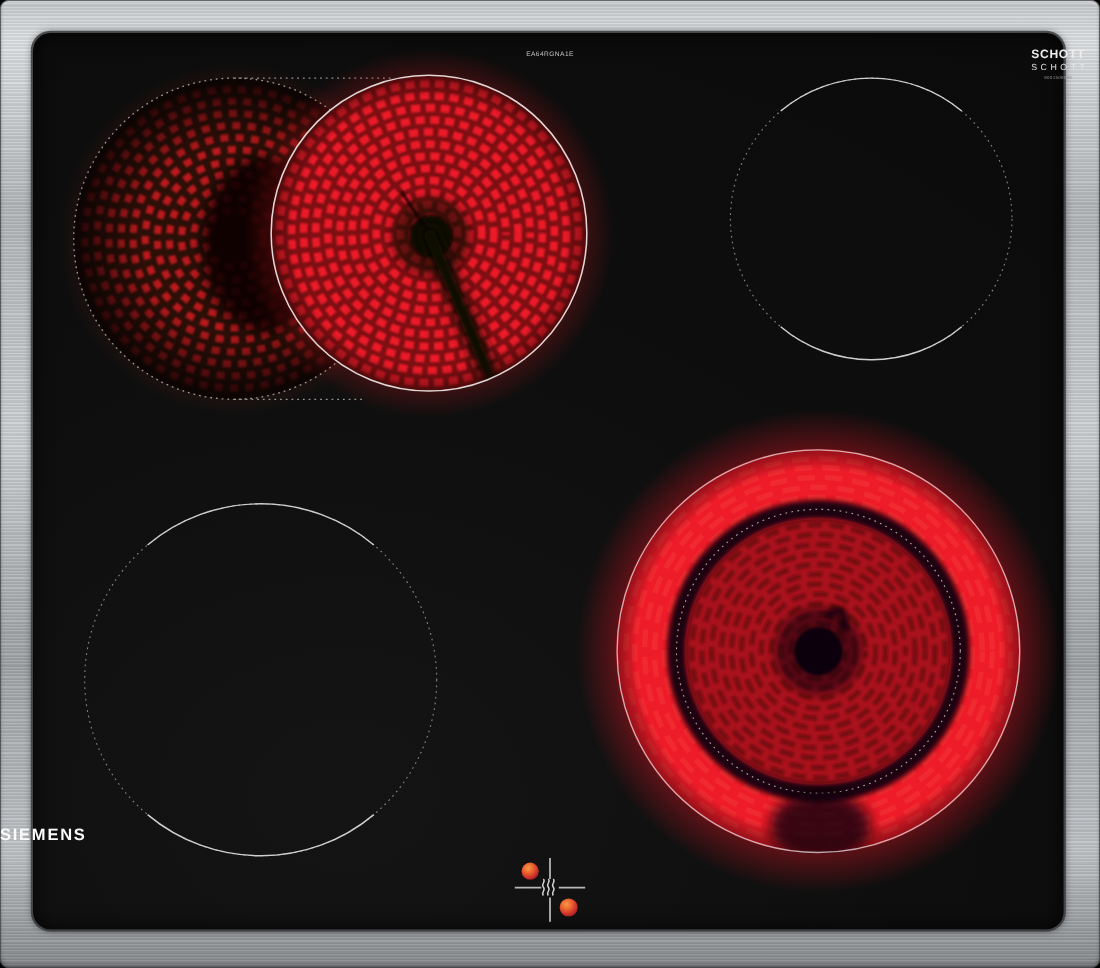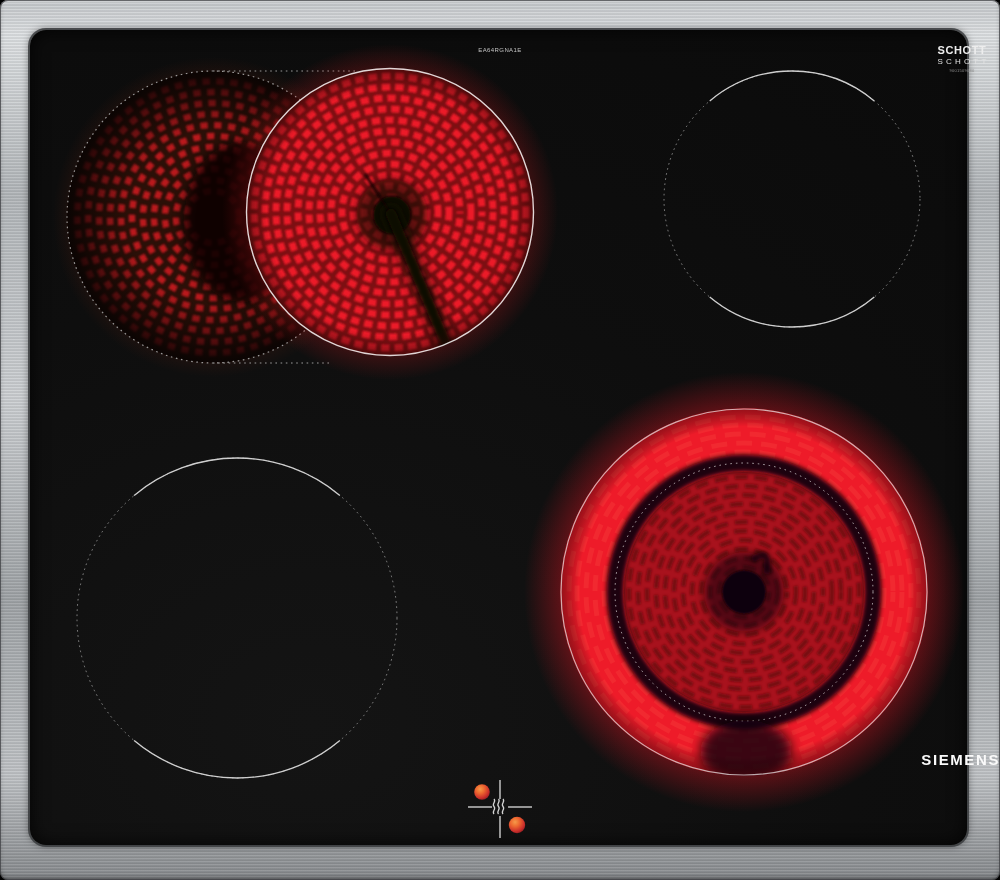--- a/index.html
+++ b/index.html
@@ -24,21 +24,21 @@
     box-shadow: 0 0 0 2px rgba(58,60,62,.85), 0 0 8px rgba(0,0,0,.6),
                 inset 0 0 18px rgba(0,0,0,.85);
   }
   .scene{position:absolute;left:-30px;top:-30px;width:1000px;height:880px;display:block;}
   .label{position:absolute;color:#c9c9c9;white-space:nowrap;z-index:5;}
   .model-label{left:0;right:0;top:47px;text-align:center;font-size:6px;letter-spacing:.4px;color:#c4c4c4;}
   .schott{left:900px;top:45px;width:64px;text-align:center;line-height:1;margin-left:30px;}
   .schott .maker{font-size:11px;font-weight:bold;color:#ededed;letter-spacing:.6px;}
   .schott .line{font-size:8px;color:#e2e2e2;letter-spacing:3.2px;margin-top:2px;margin-left:3px;}
   .schott .code{font-size:4px;color:#8f8f8f;letter-spacing:.3px;margin-top:3px;}
-  .siemens{left:0;right:0;top:751px;text-align:right;font-size:15px;font-weight:bold;letter-spacing:1.6px;color:#fafafa;}
+  .siemens{left:0;right:0;top:751px;text-align:left;font-size:15px;font-weight:bold;letter-spacing:1.6px;color:#fafafa;}
   .indicator{position:absolute;left:455px;top:772px;width:90px;height:74px;z-index:5;}
 </style>
 </head>
 <body>
 
 <div class="hob">
   <div class="glass">
     <svg class="scene" viewBox="0 0 1000 880">
       <defs>
         <filter id="b1" x="-40%" y="-40%" width="180%" height="180%">

